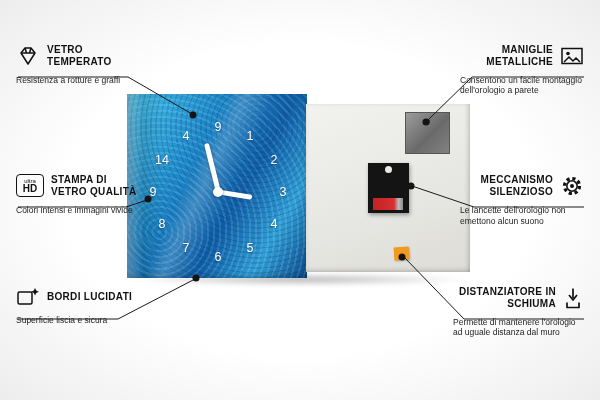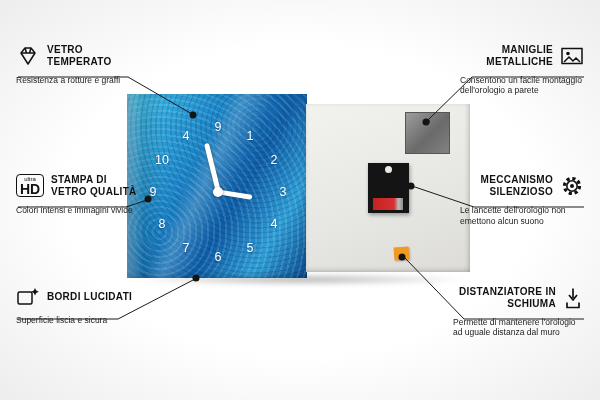--- a/index.html
+++ b/index.html
@@ -12,21 +12,21 @@
   .feature{position:absolute;z-index:3;}
   .head{display:flex;align-items:center;gap:7px;}
   .head .icon{flex:0 0 auto;display:flex;align-items:center;justify-content:center;}
   .title{font-weight:bold;font-size:10px;line-height:1.18;letter-spacing:.3px;}
   .feature.right .head{justify-content:flex-end;}
   .feature.right .title{text-align:right;}
   .sub{font-size:8.5px;line-height:1.25;margin-top:7px;text-align:left;color:#1c1c1c;}
   .uhd{width:26px;height:21px;border:1.5px solid #111;border-radius:4px;
        display:flex;flex-direction:column;align-items:center;justify-content:center;line-height:1;}
   .uhd .u{font-size:6px;}
-  .uhd .hd{font-size:14px;font-weight:bold;}
+  .uhd .hd{font-size:10px;font-weight:bold;}
   
   .overlay{position:absolute;left:0;top:0;z-index:2;pointer-events:none;}
   
   .clock-front{
     position:absolute;left:127px;top:94px;width:180px;height:184px;z-index:1;
     background:
       repeating-radial-gradient(circle at 72% 18%, rgba(8,40,90,.16) 0 1.5px, rgba(0,0,0,0) 1.5px 5px),
       repeating-radial-gradient(circle at 18% 75%, rgba(210,245,255,.14) 0 2px, rgba(0,0,0,0) 2px 6px),
       linear-gradient(120deg,#46c6ec 0%,#1b86c8 35%,#0e5ca6 60%,#2f9fd6 80%,#0a4a8c 100%);
     box-shadow:inset 10px 0 14px -8px rgba(0,20,50,.55), inset -4px -4px 10px -6px rgba(0,0,0,.4);
@@ -95,21 +95,21 @@
     <div class="sheen"></div>
     <span class="num" style="left:123px;top:42px">1</span>
     <span class="num" style="left:147px;top:66px">2</span>
     <span class="num" style="left:156px;top:98px">3</span>
     <span class="num" style="left:147px;top:130px">4</span>
     <span class="num" style="left:123px;top:154px">5</span>
     <span class="num" style="left:91px;top:163px">6</span>
     <span class="num" style="left:59px;top:154px">7</span>
     <span class="num" style="left:35px;top:130px">8</span>
     <span class="num" style="left:26px;top:98px">9</span>
-    <span class="num" style="left:35px;top:66px">10</span>
+    <span class="num" style="left:35px;top:66px">14</span>
     <span class="num" style="left:59px;top:42px">4</span>
     <span class="num" style="left:91px;top:33px">9</span>
     <div class="hand minute"></div>
     <div class="hand hour"></div>
     <div class="cap"></div>
   </div>
 
   <div class="clock-back">
     <div class="plate">
       <div class="hole"></div>

